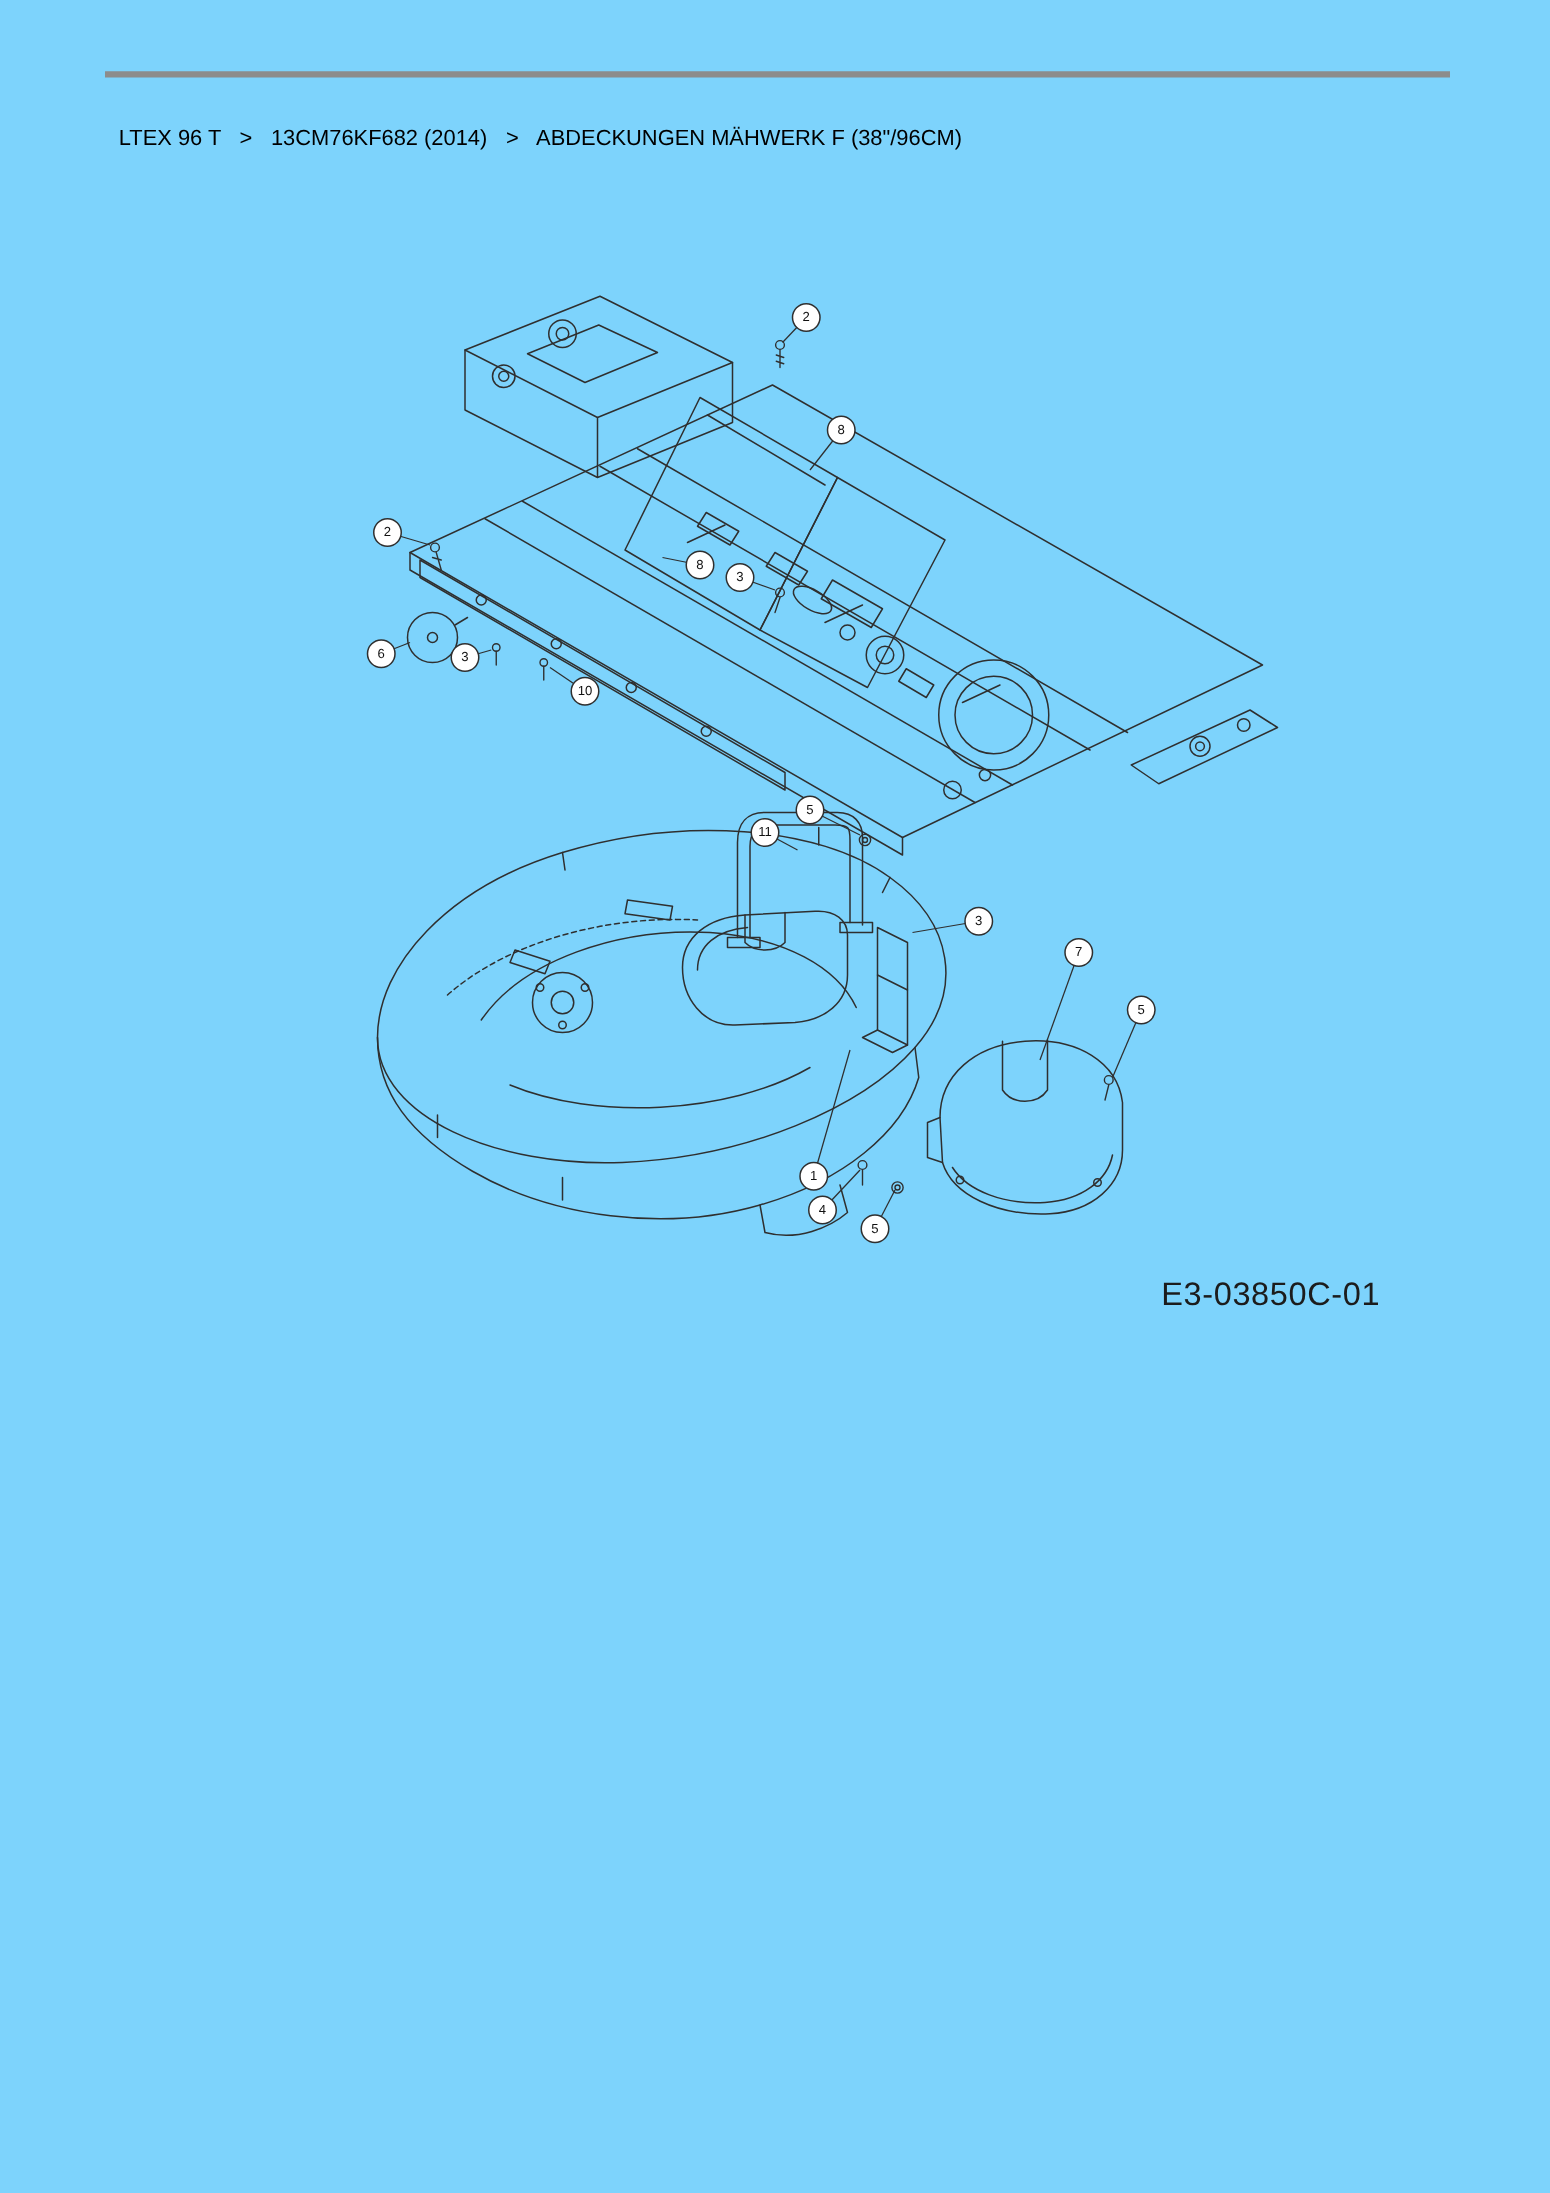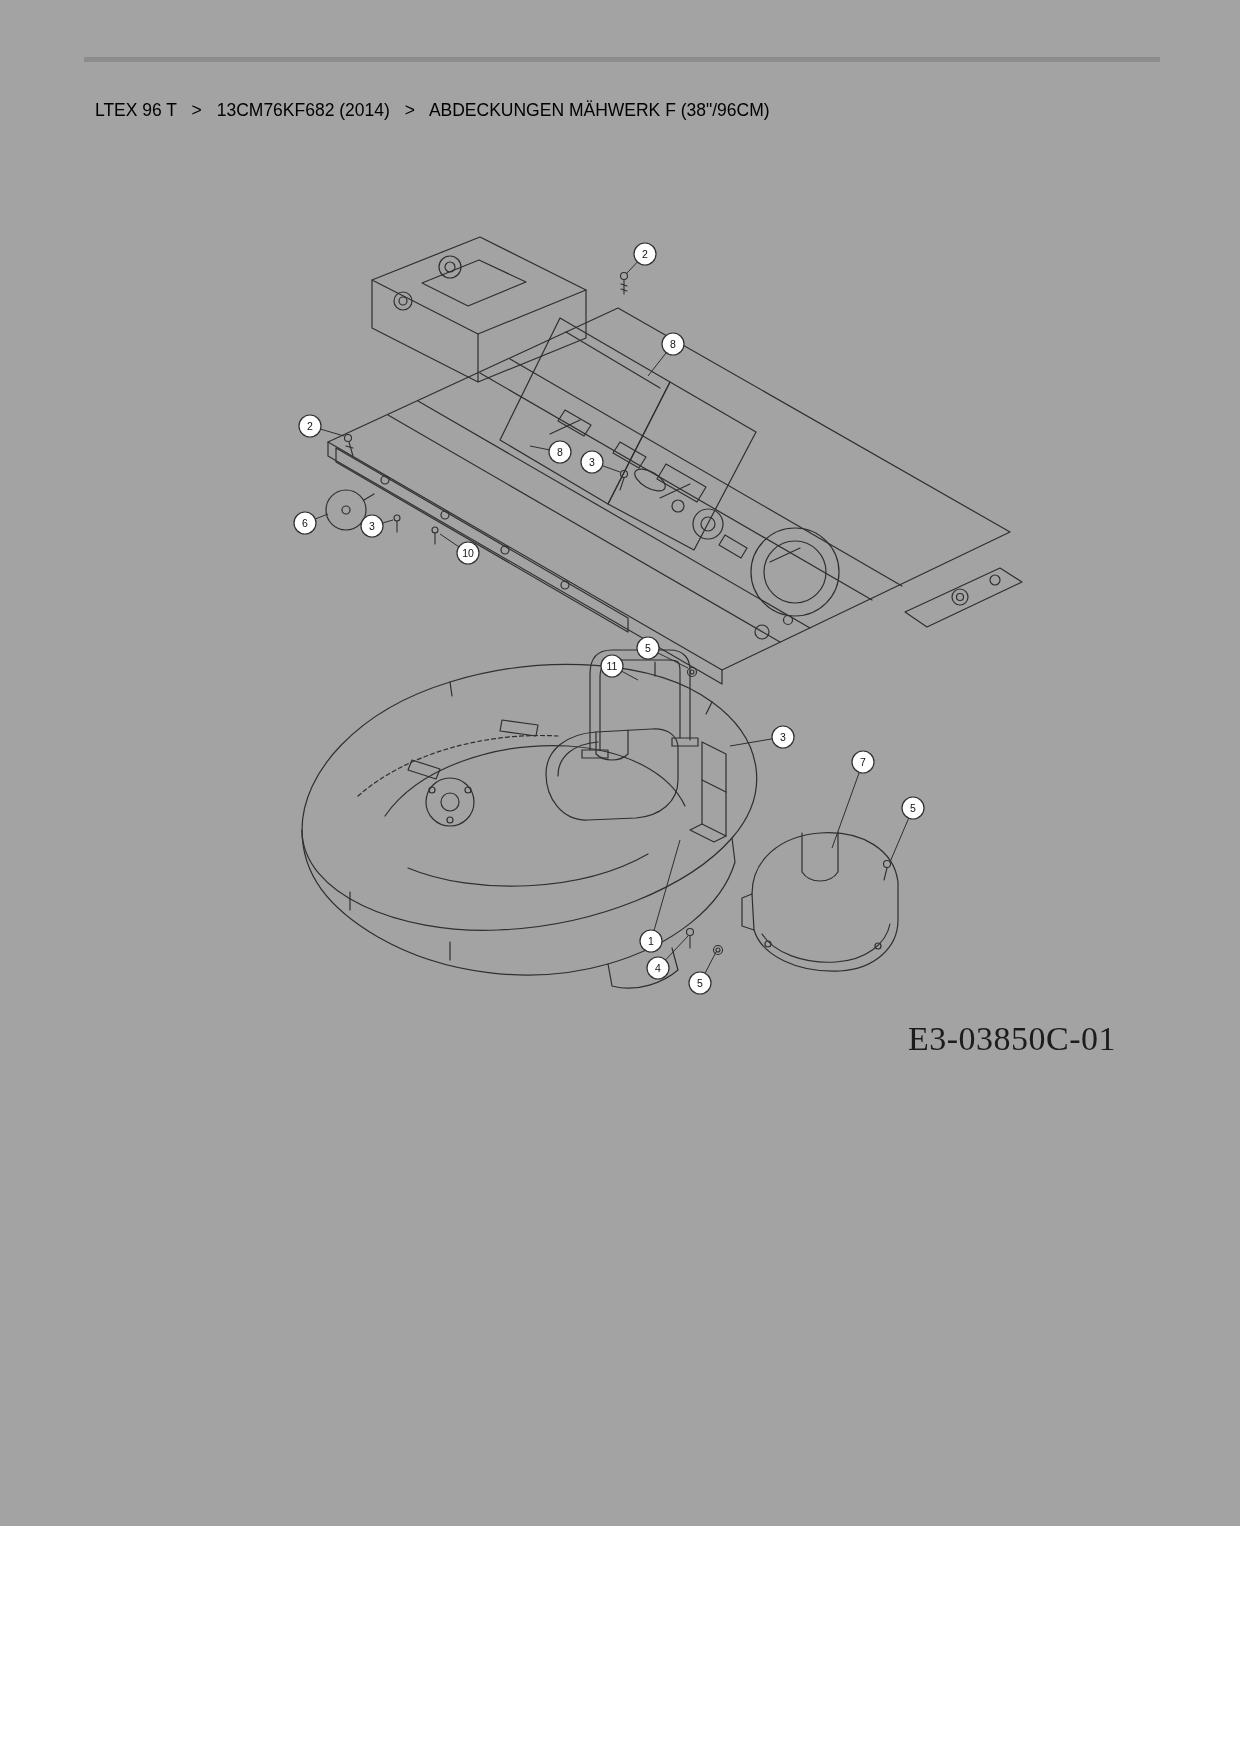--- a/index.html
+++ b/index.html
@@ -1,19 +1,19 @@
 <!DOCTYPE html>
 <html><head>
 <meta charset="utf-8">
 <style>
   html,body{margin:0;padding:0;background:#ffffff;}
   .page{
     position:relative;
-    width:1240px;height:1526px;
-    background:#a3a3a3;
+    width:1240px;height:1754px;
+    background:#7dd3fc;
     font-family:"Liberation Sans", sans-serif;
     overflow:hidden;
   }
   .top-rule{
     position:absolute;
     left:84px;top:57px;
     width:1076px;height:5px;
     background:#8c8c8c;
   }
   .breadcrumb{
@@ -27,23 +27,23 @@
   .breadcrumb .crumb{color:#000000;text-decoration:none;}
   .breadcrumb .sep{margin:0 10px;color:#000000;}
   .diagram{
     position:absolute;
     left:150px;top:180px;
     width:900px;height:900px;
   }
   .diagram svg{display:block;}
   .diagram-code{
     position:absolute;
-    left:908px;top:1020px;
-    font-family:Liberation Serif, serif;
-    font-size:34px;
+    left:929px;top:1020px;
+    font-family:Liberation Sans, sans-serif;
+    font-size:26px;
     font-weight:500;
     letter-spacing:0.5px;
     color:#1c1c1c;
   }
 </style>
 </head>
 <body>
 
 <div class="page">
 

